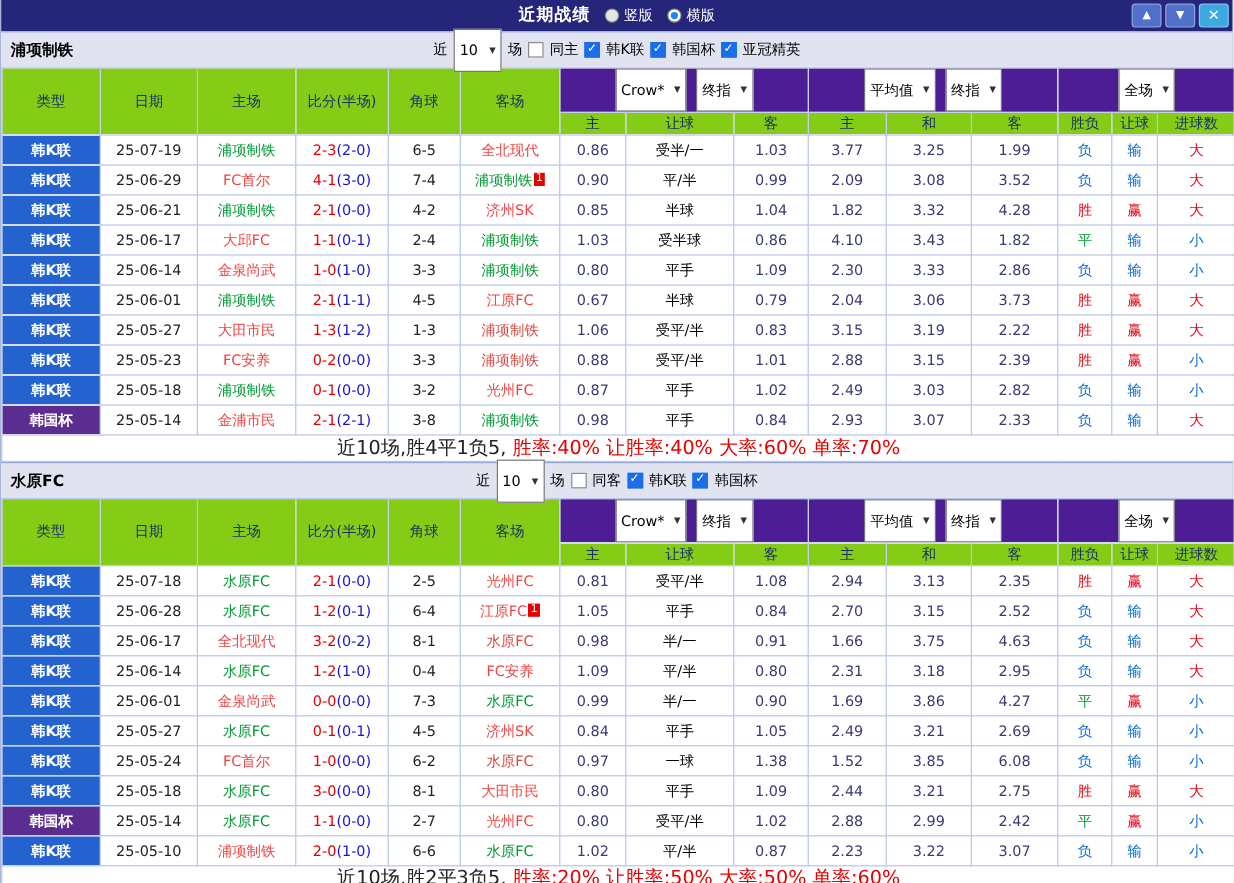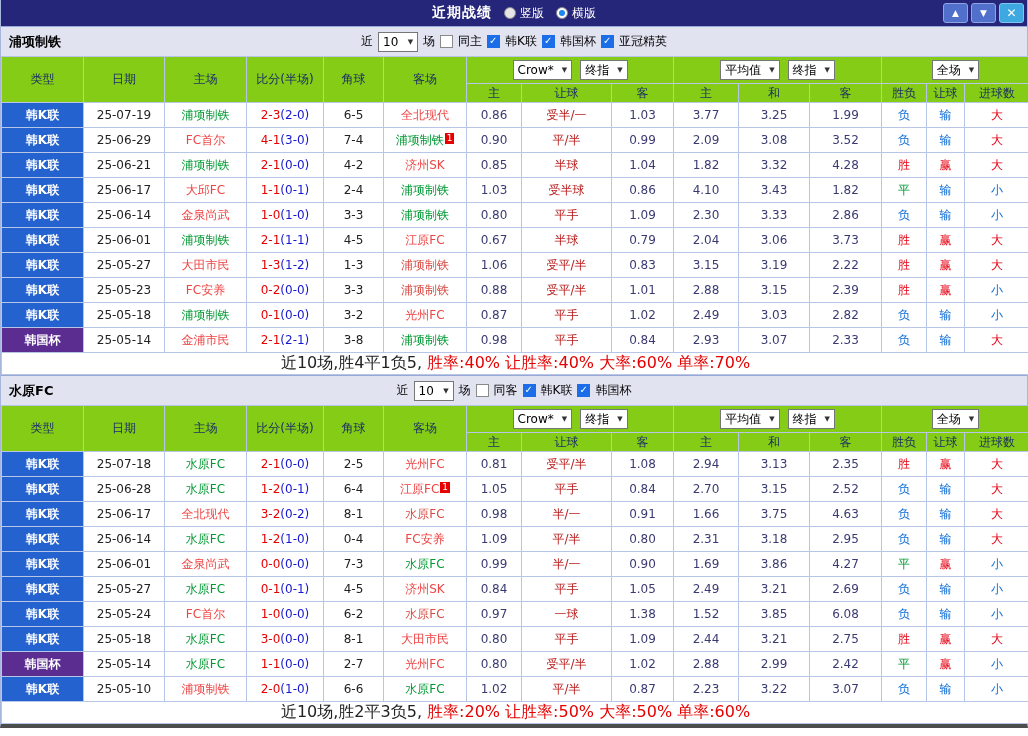--- a/index.html
+++ b/index.html
@@ -16,47 +16,47 @@
   .radio.sel::after{content:"";position:absolute;left:2px;top:2px;right:2px;bottom:2px;background:#1d86ef;border-radius:50%}
   .win-btns{position:absolute;right:3px;top:3px;display:flex;gap:3px}
   .wbtn{width:25px;height:20px;border-radius:3px;background:#5070cc;border:1px solid #8fa4e2;color:#fff;font-size:9px;display:flex;align-items:center;justify-content:center;cursor:pointer}
   .wbtn-close{background:#3ea8e0;border-color:#7cc8ef;font-size:12px;font-weight:bold}
 
   
   .teamrow{height:30px;background:#e2e3f1;border-top:1px solid #98a8d4;display:flex;align-items:center;justify-content:center;position:relative}
   .teamname{position:absolute;left:8px;font-weight:bold;font-size:13px;color:#000}
   .filters{display:flex;align-items:center;gap:5px;white-space:nowrap;color:#000}
 
-  .fsel{display:inline-flex;align-items:center;justify-content:space-between;background:#fff;border:1px solid #767676;height:20px;padding:0 4px;gap:8px;font-size:12px;color:#000;cursor:pointer}
+  .fsel{display:inline-flex;align-items:center;justify-content:space-between;background:#fff;border:1px solid #767676;height:36px;padding:0 4px;gap:8px;font-size:12px;color:#000;cursor:pointer}
   .fsel-arrow{font-size:7px;color:#333}
   .fsel-sm{min-width:40px}
 
   .checkbox{width:13px;height:13px;border:1px solid #8a8a8a;background:#fff;display:inline-block;position:relative;cursor:pointer;flex:0 0 auto}
   .checkbox.checked{background:#1b6ee8;border-color:#1b6ee8}
   .checkbox.checked::after{content:"✓";color:#fff;font-size:10px;position:absolute;left:1px;top:-1px}
 
   
   table{width:1028px;border-collapse:collapse;table-layout:fixed}
   th,td{border:1px solid #b7c6e6;padding:0;text-align:center;white-space:nowrap;overflow:hidden}
   thead th{background:#84cc16;color:#1c2f63;font-weight:normal;font-size:12px;height:19px}
-  thead th.selcell{background:#84cc16;height:27px}
+  thead th.selcell{background:#4c1d95;height:27px}
   .selwrap{display:flex;align-items:center;justify-content:center;gap:8px}
   tbody td{height:25px;font-size:12px;color:#222;background:#fff}
   td.lg-k{background:#2463cf;color:#fff;font-weight:bold}
   td.lg-cup{background:#5b2d91;color:#fff;font-weight:bold}
   .c-green{color:#009933}
   .c-red{color:#d84b44}
   .c-blue{color:#0a6bd6}
   .c-black{color:#ef4444}
   td.res{font-size:12px}
   td.res.c-red{color:#e60012}
   .sc{color:#e60000}
   .hf{color:#1616d0}
   td.odds{color:#3a3a73}
-  td.line{color:#b91c1c}
+  td.line{color:#000000}
   .card{display:inline-block;background:#e60000;color:#fff;font-size:9px;line-height:11px;padding:0 2px;margin-left:1px;vertical-align:3px}
   tfoot td{height:22px;background:#fff;font-size:16px;color:#222;border:1px solid #b7c6e6}
   .sum-red{color:#e60000}
 </style>
 </head>
 <body>
 
 <div class="page">
 
   <div class="titlebar">

